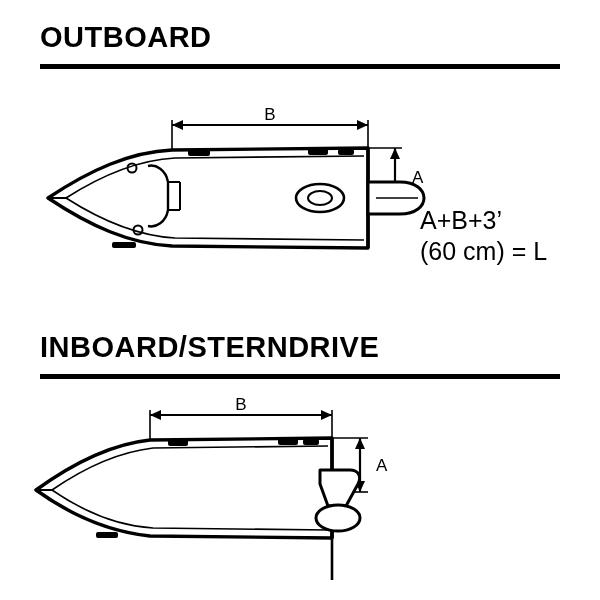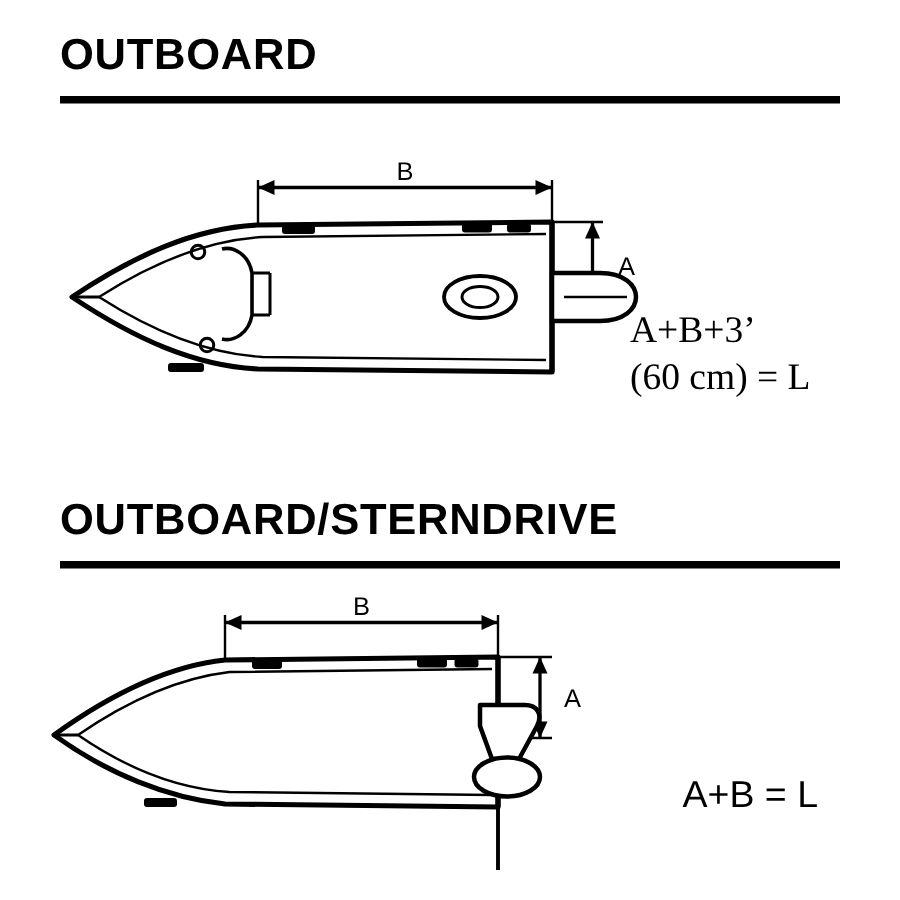--- a/index.html
+++ b/index.html
@@ -48,21 +48,21 @@
     height: 5px;
     background: #000000;
   }
 
   .formula {
     position: absolute;
     font-size: 25px;
     line-height: 31px;
     white-space: nowrap;
   }
-  .formula-outboard { left: 420px; top: 185px; font-family: Liberation Serif, serif; }
+  .formula-outboard { left: 420px; top: 185px; }
   .formula-inboard  { left: 455px; top: 185px; }
 
   .drawing {
     position: absolute;
     left: 20px;
     top: 50px;
   }
 
   svg { display: block; }
 
@@ -152,21 +152,21 @@
     </div>
 
     <div class="formula formula-outboard">
       <div>A+B+3’</div>
       <div>(60 cm) = L</div>
     </div>
   </div>
 
   <div class="section section-inboard">
 
-    <div class="section-title">OUTBOARD/STERNDRIVE</div>
+    <div class="section-title">INBOARD/STERNDRIVE</div>
 
     <div class="title-rule"></div>
 
     <div class="drawing">
       <svg width="420" height="220" viewBox="0 0 420 220">
 
         <g>
           <line x1="130" y1="35" x2="312" y2="35" stroke="#000" stroke-width="2.2"></line>
           <polygon points="130,35 141,30 141,40" fill="#000"></polygon>
           <polygon points="312,35 301,30 301,40" fill="#000"></polygon>
@@ -208,18 +208,15 @@
 
         <g>
           <line x1="312" y1="58" x2="312" y2="158" stroke="#000" stroke-width="3.4"></line>
           <path d="M 300,90 L 330,90 C 338,90 342,96 338,104 L 326,126 L 308,126 L 300,104 Z" fill="#ffffff" stroke="#000" stroke-width="3" stroke-linejoin="round"></path>
           <ellipse cx="318" cy="138" rx="22" ry="13" fill="#ffffff" stroke="#000" stroke-width="3"></ellipse>
           <line x1="312" y1="151" x2="312" y2="200" stroke="#000" stroke-width="2.6"></line>
         </g>
       </svg>
     </div>
 
-    <div class="formula formula-inboard">
-      <div>A+B  = L</div>
-    </div>
   </div>
 
 </div>
 
 </body></html>

